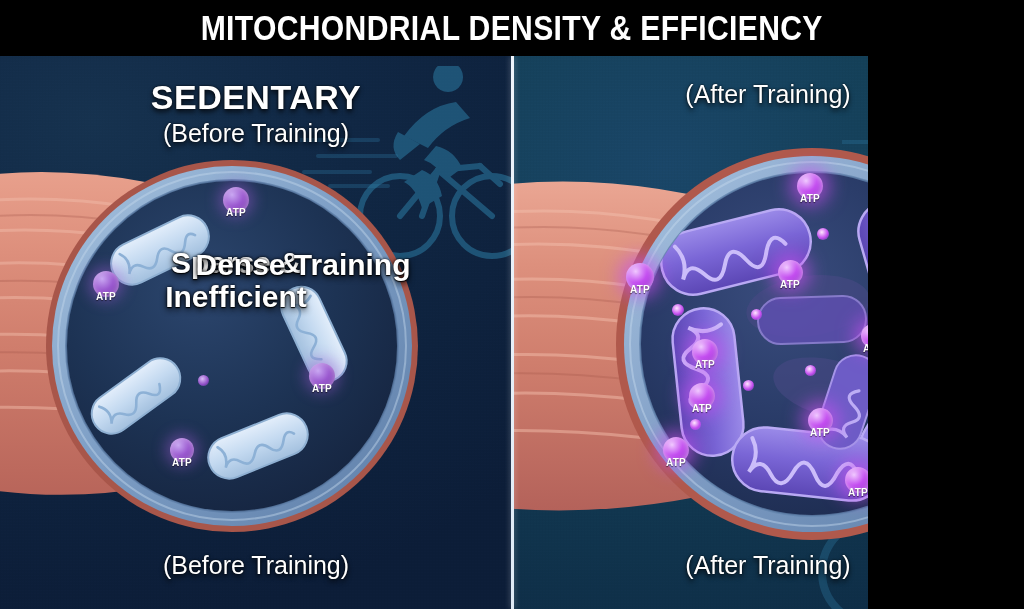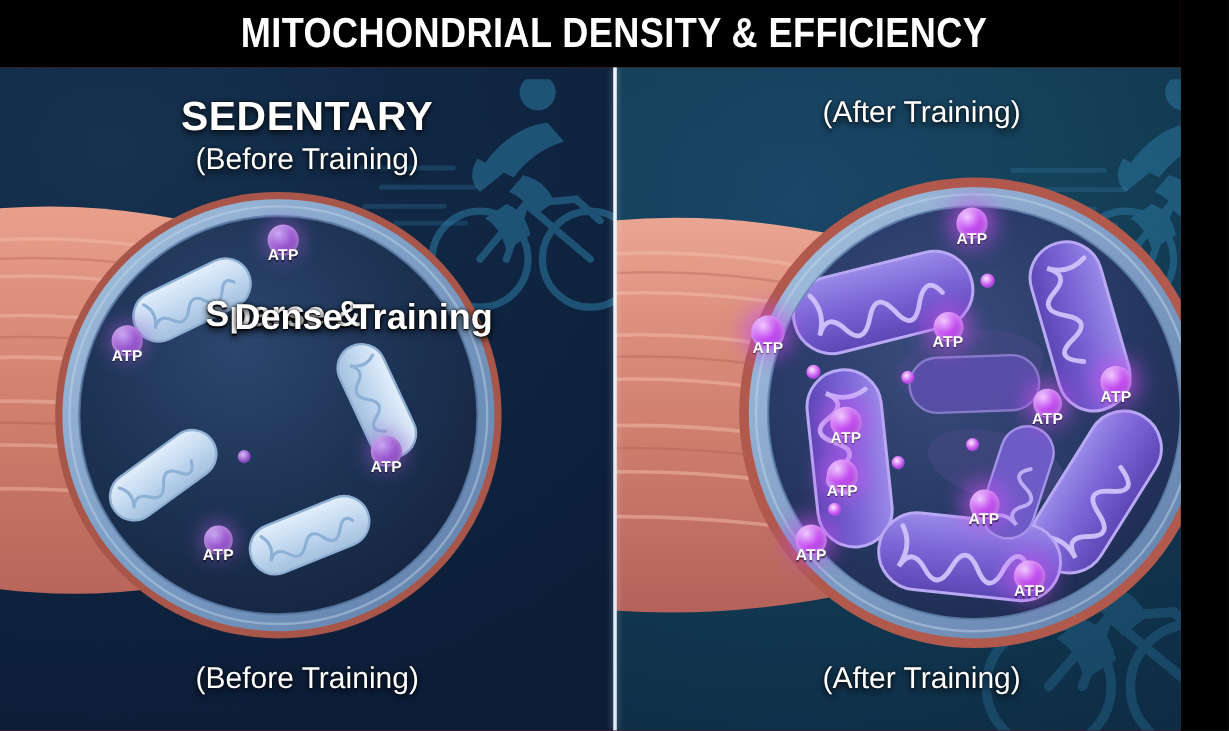--- a/index.html
+++ b/index.html
@@ -1,19 +1,19 @@
 <!DOCTYPE html>
 <html><head>
 <meta charset="utf-8">
 <style>
   * { margin:0; padding:0; box-sizing:border-box; }
   html,body { width:1024px; height:609px; overflow:hidden; background:#000; }
   body { font-family:"Liberation Sans", sans-serif; }
 
-  #stage { position:relative; width:984px; height:609px; overflow:hidden; background:#7f1d1d; }
+  #stage { position:relative; width:868px; height:609px; overflow:hidden; background:#a16207; }
 
   
   #title-band{
     position:absolute; left:0; top:0; width:1024px; height:56px;
     background:#000; z-index:40;
     display:flex; align-items:center; justify-content:center;
   }
   #title-text{
     color:#fff; font-weight:700; font-size:35px; letter-spacing:.4px;
     transform:scaleX(.86); transform-origin:center;
@@ -105,21 +105,21 @@
     letter-spacing:.3px; user-select:none;
   }
   .atp.pale{
     background:radial-gradient(circle at 35% 30%, #c9a7f2 0%, #9b59d0 45%, #6b2fa0 100%);
     box-shadow:0 0 14px 5px rgba(155,89,208,.45), inset 0 0 6px rgba(255,255,255,.5);
   }
   .atp.bright{
     background:radial-gradient(circle at 35% 30%, #f0c8ff 0%, #c44ef0 42%, #8a1fc4 100%);
     box-shadow:0 0 18px 7px rgba(200,80,240,.65), inset 0 0 7px rgba(255,255,255,.65);
   }
-  .atp .tag{ font-size:13px; text-shadow:0 1px 1px rgba(0,0,0,.6);margin-top:24px; }
+  .atp .tag{ font-size:10px; text-shadow:0 1px 1px rgba(0,0,0,.6);margin-top:24px; }
   .spark{ position:absolute; border-radius:50%; z-index:21; }
   .spark.pale  { background:radial-gradient(circle at 40% 35%, #d9bcf7, #8d4cc4 60%, rgba(110,45,160,0) 100%); }
   .spark.bright{ background:radial-gradient(circle at 40% 35%, #ffe6ff, #c44ef0 55%, rgba(150,40,200,0) 100%); }
 </style>
 </head>
 <body>
 
 <div id="stage">
 
   <div id="title-band">
@@ -249,20 +249,21 @@
     <div class="head" id="head-left">
       <div class="head-main">SEDENTARY</div>
       <div class="head-sub">(Before Training)</div>
     </div>
 
     <div class="foot">(Before Training)</div>
   </div>
 
   <div class="center-label" id="label-left">
     <div>Sparse &amp;</div>
+    <div>Inefficient</div>
   </div>
 
   <div class="panel" id="panel-right">
     <div class="bg"></div>
     <div class="noise"></div>
 
     <svg class="speedlines" id="sl-r" viewBox="0 0 150 70">
       <g stroke="#2f7ba6" stroke-width="4" stroke-linecap="round">
         <line x1="0" y1="14" x2="78" y2="14"></line>
         <line x1="18" y1="30" x2="96" y2="30"></line>

